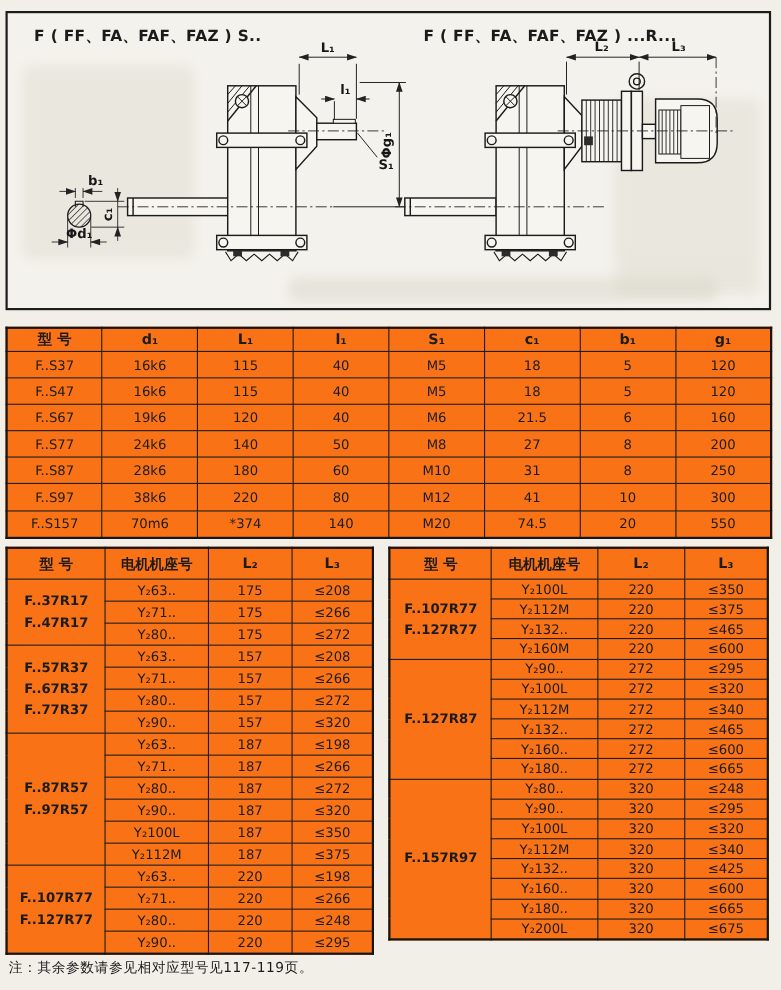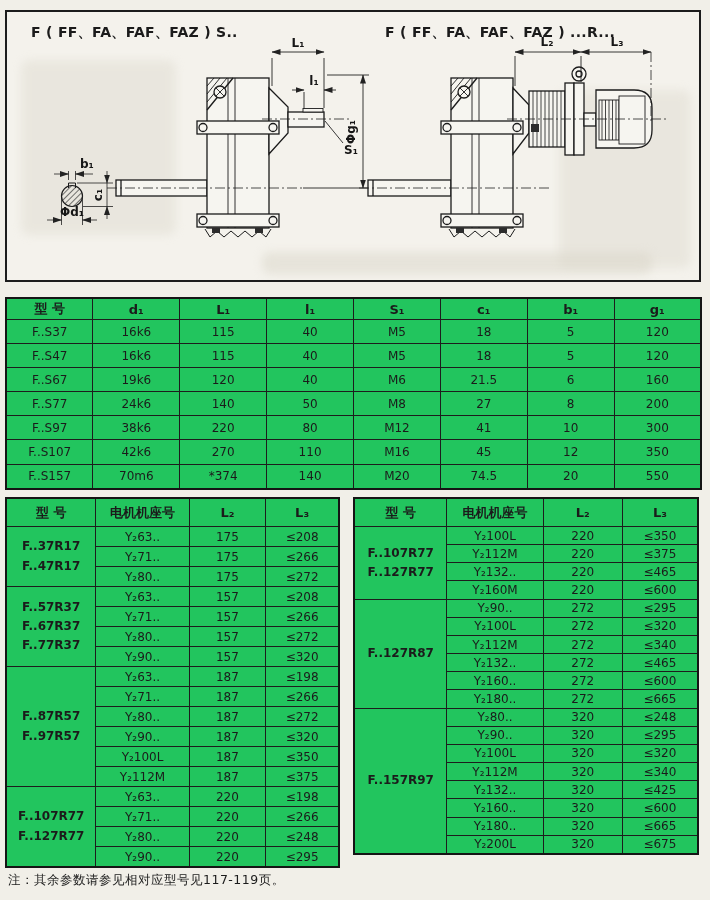--- a/index.html
+++ b/index.html
@@ -20,21 +20,21 @@
   .drawing-title{
     position:absolute;top:12px;font-size:14px;font-weight:600;
     letter-spacing:.3px;white-space:nowrap;
   }
   .t-left{left:24px;}
   .t-right{left:378px;}
   svg.draw{position:absolute;left:0;top:0;}
   .dim{font:600 12px "DejaVu Sans","Liberation Sans",sans-serif;fill:#161616;}
   .cl{stroke-dasharray:10 3 2 3;stroke-width:.8;}
   
-  table{border-collapse:collapse;table-layout:fixed;background:#22c55e;}
+  table{border-collapse:collapse;table-layout:fixed;background:#f97316;}
   th,td{
     border:1px solid #1d1d1d;text-align:center;vertical-align:middle;
     font-size:12px;padding:0 2px;white-space:nowrap;overflow:hidden;
   }
   th{font-size:13px;font-weight:600;}
   #main-table{position:absolute;left:5px;top:297px;width:697px;height:193px;border:2px solid #151515;}
   #main-table th{height:20px;}
   #left-table{position:absolute;left:5px;top:497px;width:335px;height:369px;border:2px solid #151515;}
   #right-table{position:absolute;left:353px;top:497px;width:346px;height:358px;border:2px solid #151515;}
   #left-table th,#right-table th{height:27px;}
@@ -261,38 +261,38 @@
           <td>F..S77</td>
           <td>24k6</td>
           <td>140</td>
           <td>50</td>
           <td>M8</td>
           <td>27</td>
           <td>8</td>
           <td>200</td>
         </tr>
         <tr>
+          <td>F..S87</td>
+          <td>28k6</td>
+          <td>180</td>
+          <td>60</td>
+          <td>M10</td>
+          <td>31</td>
+          <td>8</td>
+          <td>250</td>
+        </tr>
+        <tr>
           <td>F..S97</td>
           <td>38k6</td>
           <td>220</td>
           <td>80</td>
           <td>M12</td>
           <td>41</td>
           <td>10</td>
           <td>300</td>
-        </tr>
-        <tr>
-          <td>F..S107</td>
-          <td>42k6</td>
-          <td>270</td>
-          <td>110</td>
-          <td>M16</td>
-          <td>45</td>
-          <td>12</td>
-          <td>350</td>
         </tr>
         <tr>
           <td>F..S157</td>
           <td>70m6</td>
           <td>*374</td>
           <td>140</td>
           <td>M20</td>
           <td>74.5</td>
           <td>20</td>
           <td>550</td>

